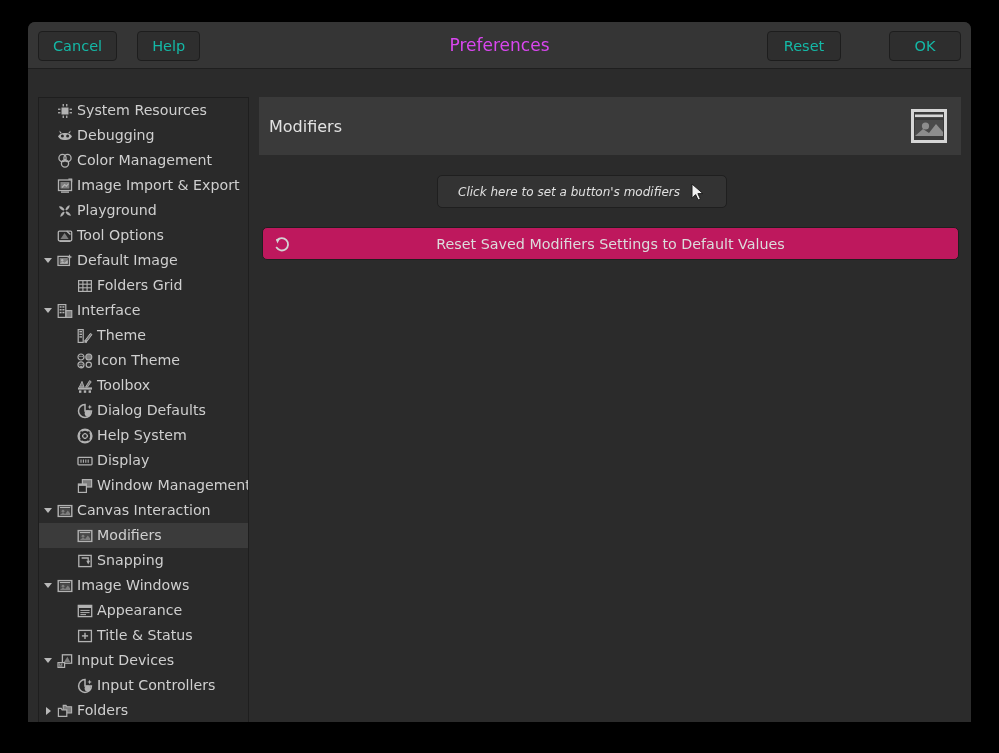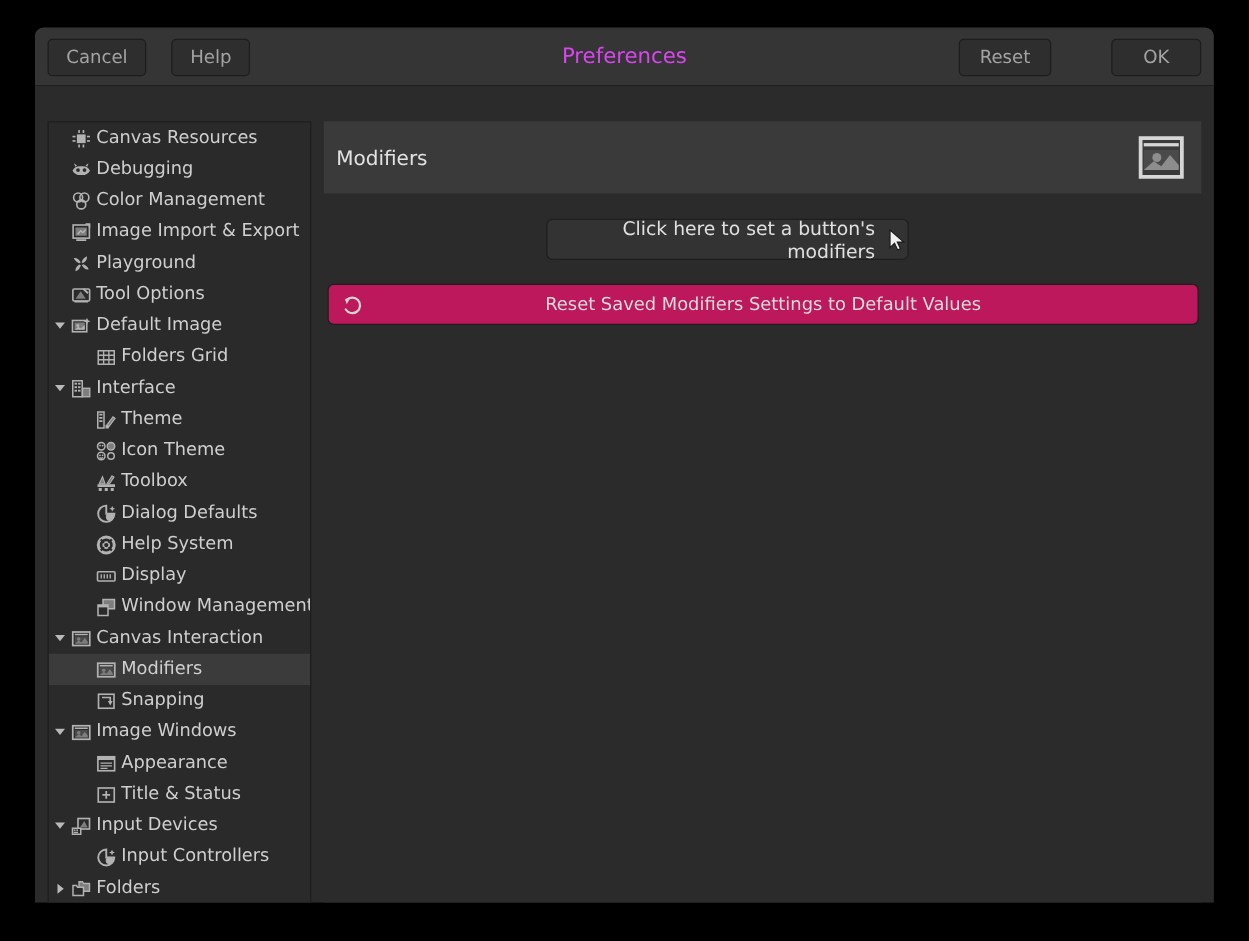--- a/index.html
+++ b/index.html
@@ -44,21 +44,21 @@
   #tb-left  { left: 10px; }
   #tb-right { right: 10px; padding-left: 40px; }
 
   .tb-btn {
     height: 30px;
     min-width: 62px;
     padding: 0 14px;
     background: #2e2e2e;
     border: 1px solid #1d1d1d;
     border-radius: 4px;
-    color: #a3a3a3;
+    color: #14b8a6;
     font-size: 14.5px;
     font-family: inherit;
     line-height: 28px;
     text-align: center;
     cursor: pointer;
     white-space: nowrap;
   }
   #btn-ok { min-width: 72px; margin-left: 40px; }
   #btn-reset { min-width: 74px; }
   #btn-cancel { min-width: 72px; }
@@ -173,23 +173,23 @@
     background: #333333;
     border: 1px solid #1f1f1f;
     border-radius: 5px;
     display: flex;
     align-items: center;
     justify-content: center;
     gap: 10px;
     cursor: pointer;
   }
   #modifier-click-label {
-    font-size: 15px;
+    font-style: italic;
+    font-size: 12px;
     color: #e0e0e0;
-    text-align: right;
   }
 
   #reset-modifiers-btn {
     position: absolute;
     left: 3px;
     top: 72px;
     width: 697px;
     height: 33px;
     background: #be185d;
     border: 1px solid #1f1f1f;
@@ -247,21 +247,21 @@
                 <rect x="9.1" y="1" width="1.3" height="2.4"></rect>
           <rect x="5.6" y="12.6" width="1.3" height="2.4"></rect>
                 <rect x="9.1" y="12.6" width="1.3" height="2.4"></rect>
           <rect x="1" y="5.6" width="2.4" height="1.3"></rect>
                 <rect x="1" y="9.1" width="2.4" height="1.3"></rect>
           <rect x="12.6" y="5.6" width="2.4" height="1.3"></rect>
                 <rect x="12.6" y="9.1" width="2.4" height="1.3"></rect>
         </g>
             </svg>
           </span>
-          <span class="ti-label">Canvas Resources</span>
+          <span class="ti-label">System Resources</span>
         </div>
         <div class="tree-row d0">
           <span class="pad"></span>
           <span class="expander"></span>
           <span class="ti-icon">
             <svg width="16" height="16" viewBox="0 0 16 16">
         <path d="M1 8.5 Q3 4.5 8 5 Q13 4.5 15 8.5 Q12.5 12.5 8 12 Q3.5 12.5 1 8.5 Z" fill="#b2b2b2"></path>
         <circle cx="5.4" cy="8" r="1.5" fill="#2a2a2a"></circle>
               <circle cx="10.6" cy="8" r="1.5" fill="#2a2a2a"></circle>
         <path d="M3.2 5.4 L2.2 2.6 L4.6 4.4 Z" fill="#b2b2b2"></path>

